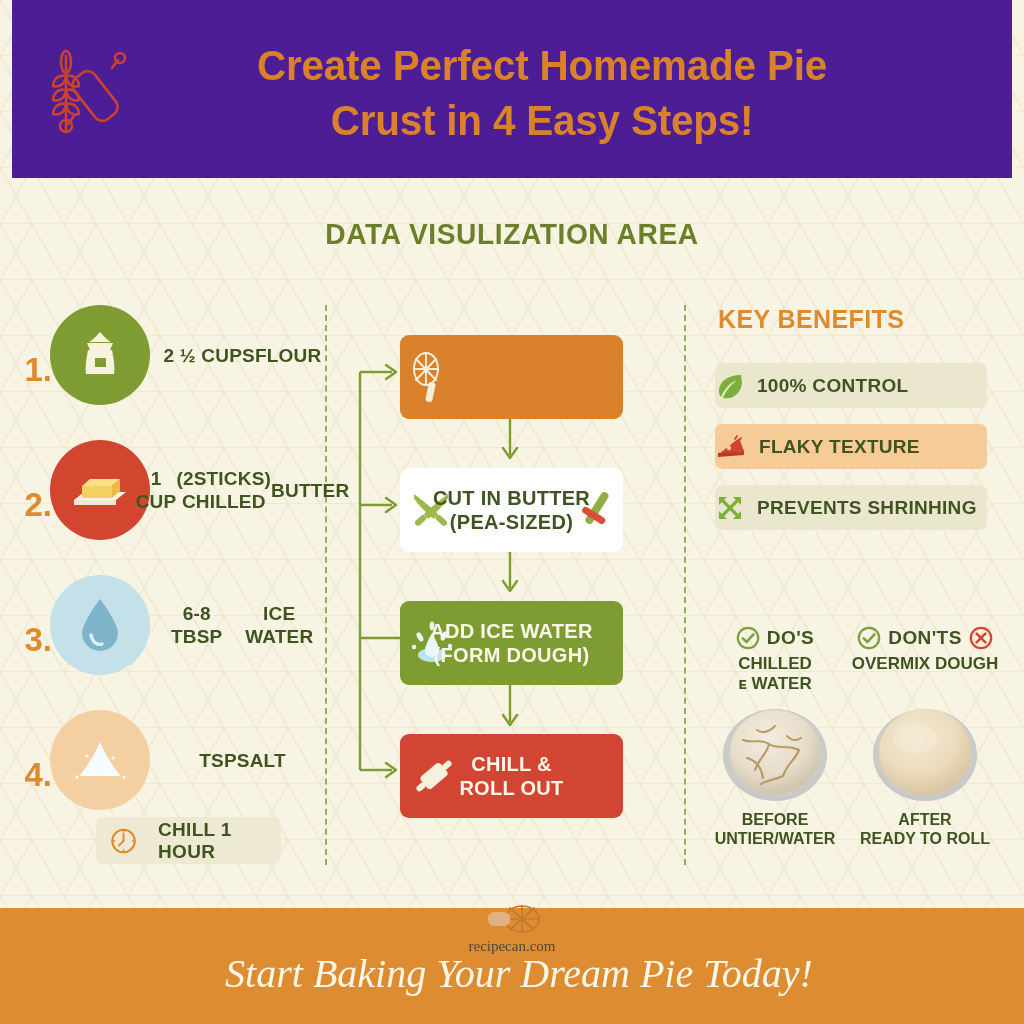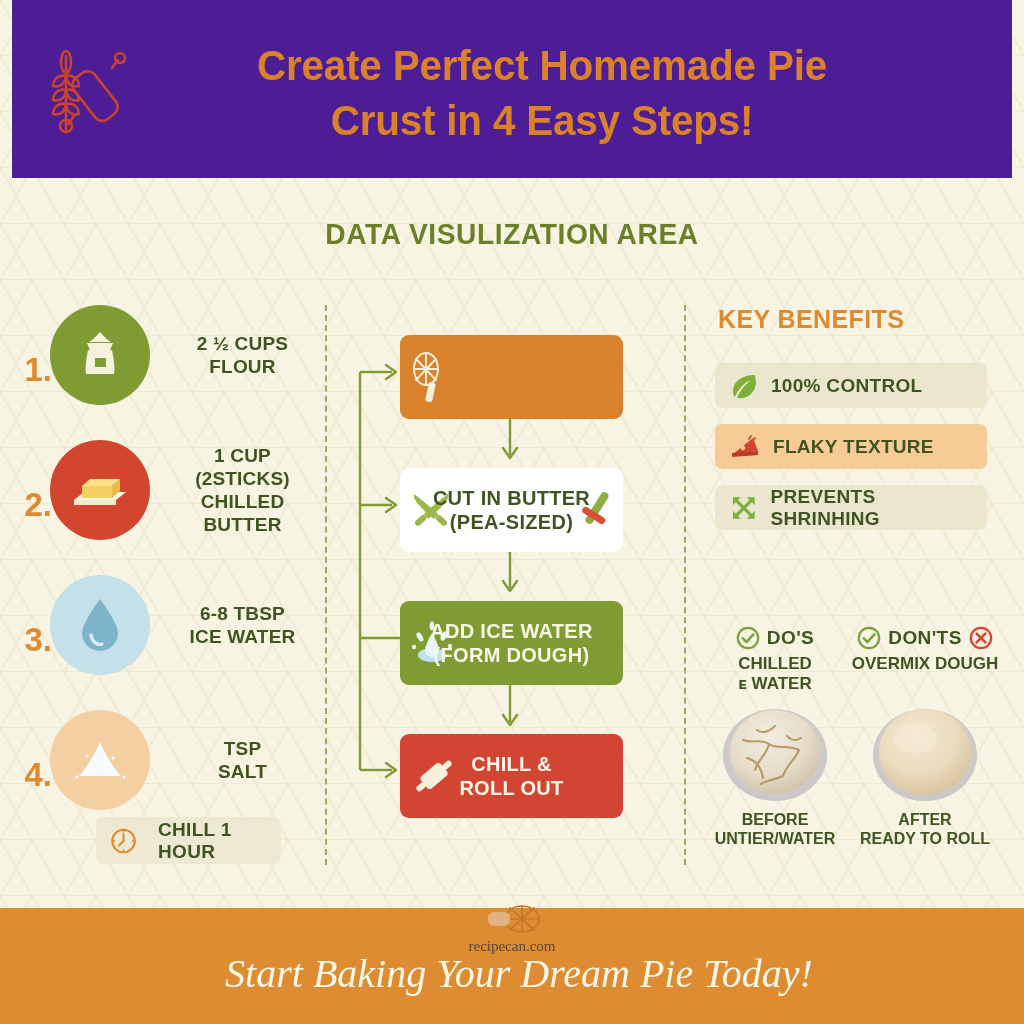--- a/index.html
+++ b/index.html
@@ -46,21 +46,21 @@
     position:absolute;left:16px;top:46px;width:36px;text-align:right;
     color:#e08a2e;font-weight:bold;font-size:33px;
     font-family:"Liberation Sans Narrow","Liberation Sans",sans-serif;
   }
   .ing-circle{
     position:absolute;left:50px;top:0;width:100px;height:100px;border-radius:50%;
     display:flex;align-items:center;justify-content:center;
   }
   .ing-text{
     position:absolute;left:160px;top:0;width:165px;height:100px;
-    display:flex;flex-direction:column;align-items:center;justify-content:center;
+    display:flex;flex-direction:row;align-items:center;justify-content:center;
     color:#3f5420;font-weight:bold;font-size:19px;line-height:23px;text-align:center;
     font-family:"Liberation Sans Narrow","Liberation Sans",sans-serif;
     letter-spacing:.2px;
   }
   .chill-badge{
     position:absolute;left:96px;top:817px;width:185px;height:47px;
     background:#eee9d2;border-radius:7px;display:flex;align-items:center;gap:21px;
     padding-left:14px;box-sizing:border-box;
   }
   .chill-badge .lbl{
@@ -84,21 +84,21 @@
   .flow-label{position:relative;z-index:2;}
 
   
   .benefits{position:absolute;left:700px;top:305px;width:310px;}
   .benefits-title{
     color:#e08a2e;font-weight:bold;font-size:25px;letter-spacing:.4px;margin-left:18px;
     font-family:"Liberation Sans Narrow","Liberation Sans",sans-serif;
   }
   .benefit-row{
     position:absolute;left:15px;width:272px;height:45px;border-radius:7px;
-    display:flex;align-items:center;gap:12px;padding-left:14px;box-sizing:border-box;
+    display:flex;align-items:center;gap:12px;box-sizing:border-box;
   }
   .benefit-row .lbl{
     color:#3f5420;font-weight:bold;font-size:19px;letter-spacing:.3px;
     font-family:"Liberation Sans Narrow","Liberation Sans",sans-serif;
   }
 
   
   .compare{position:absolute;left:690px;top:625px;width:320px;height:250px;}
   .cmp-col{position:absolute;width:150px;}
   .cmp-head{display:flex;align-items:center;justify-content:center;gap:7px;height:26px;}

